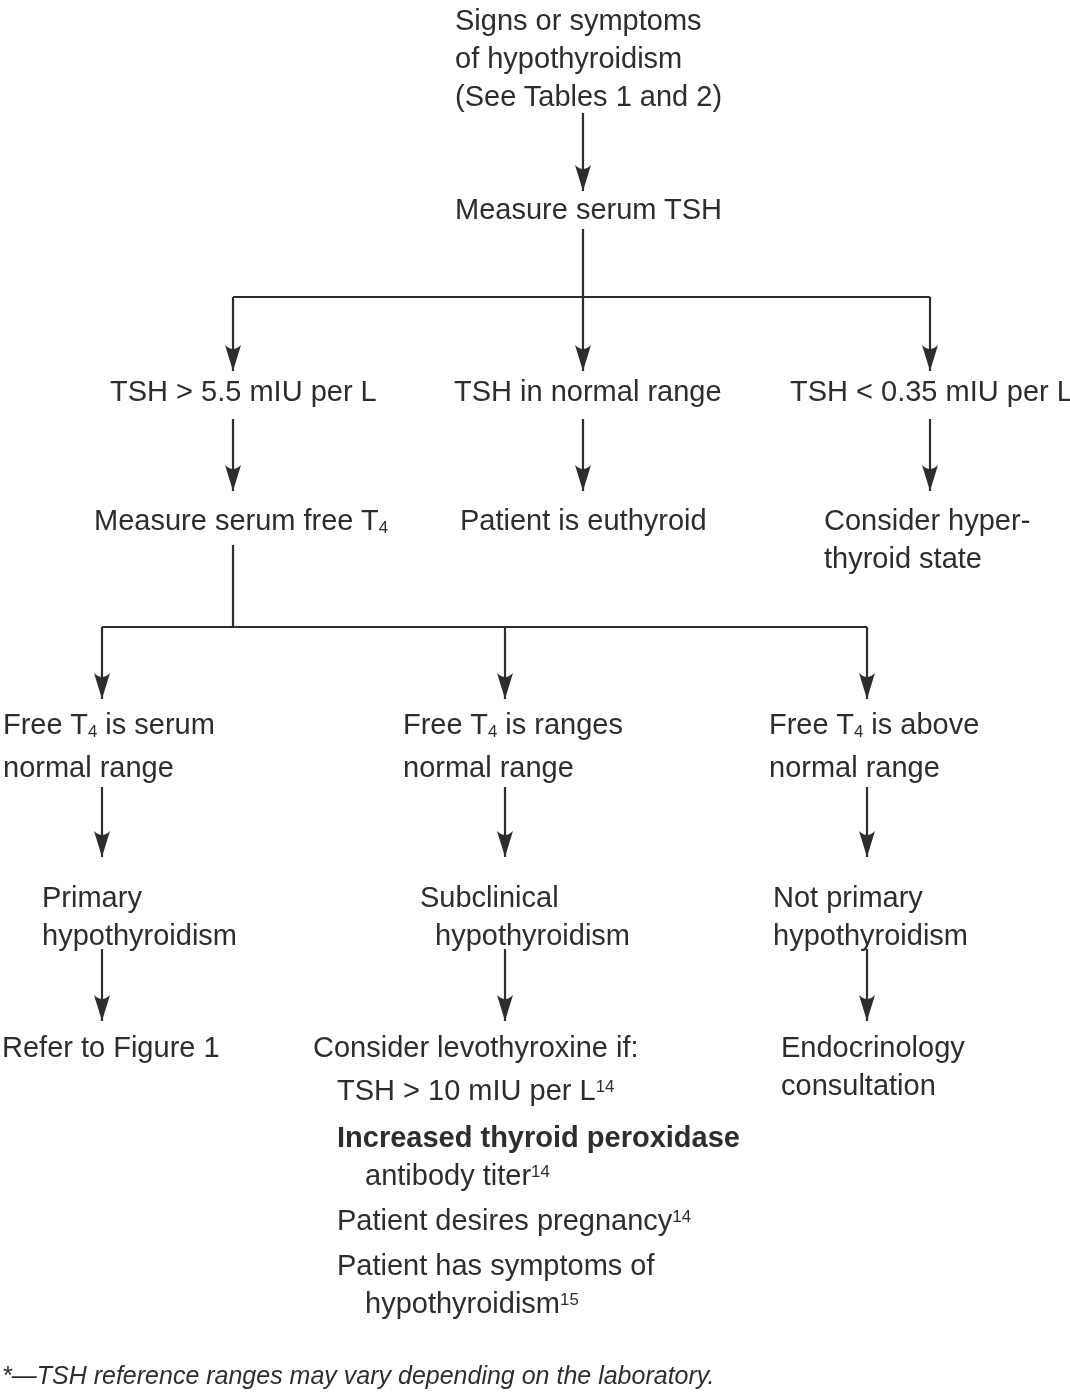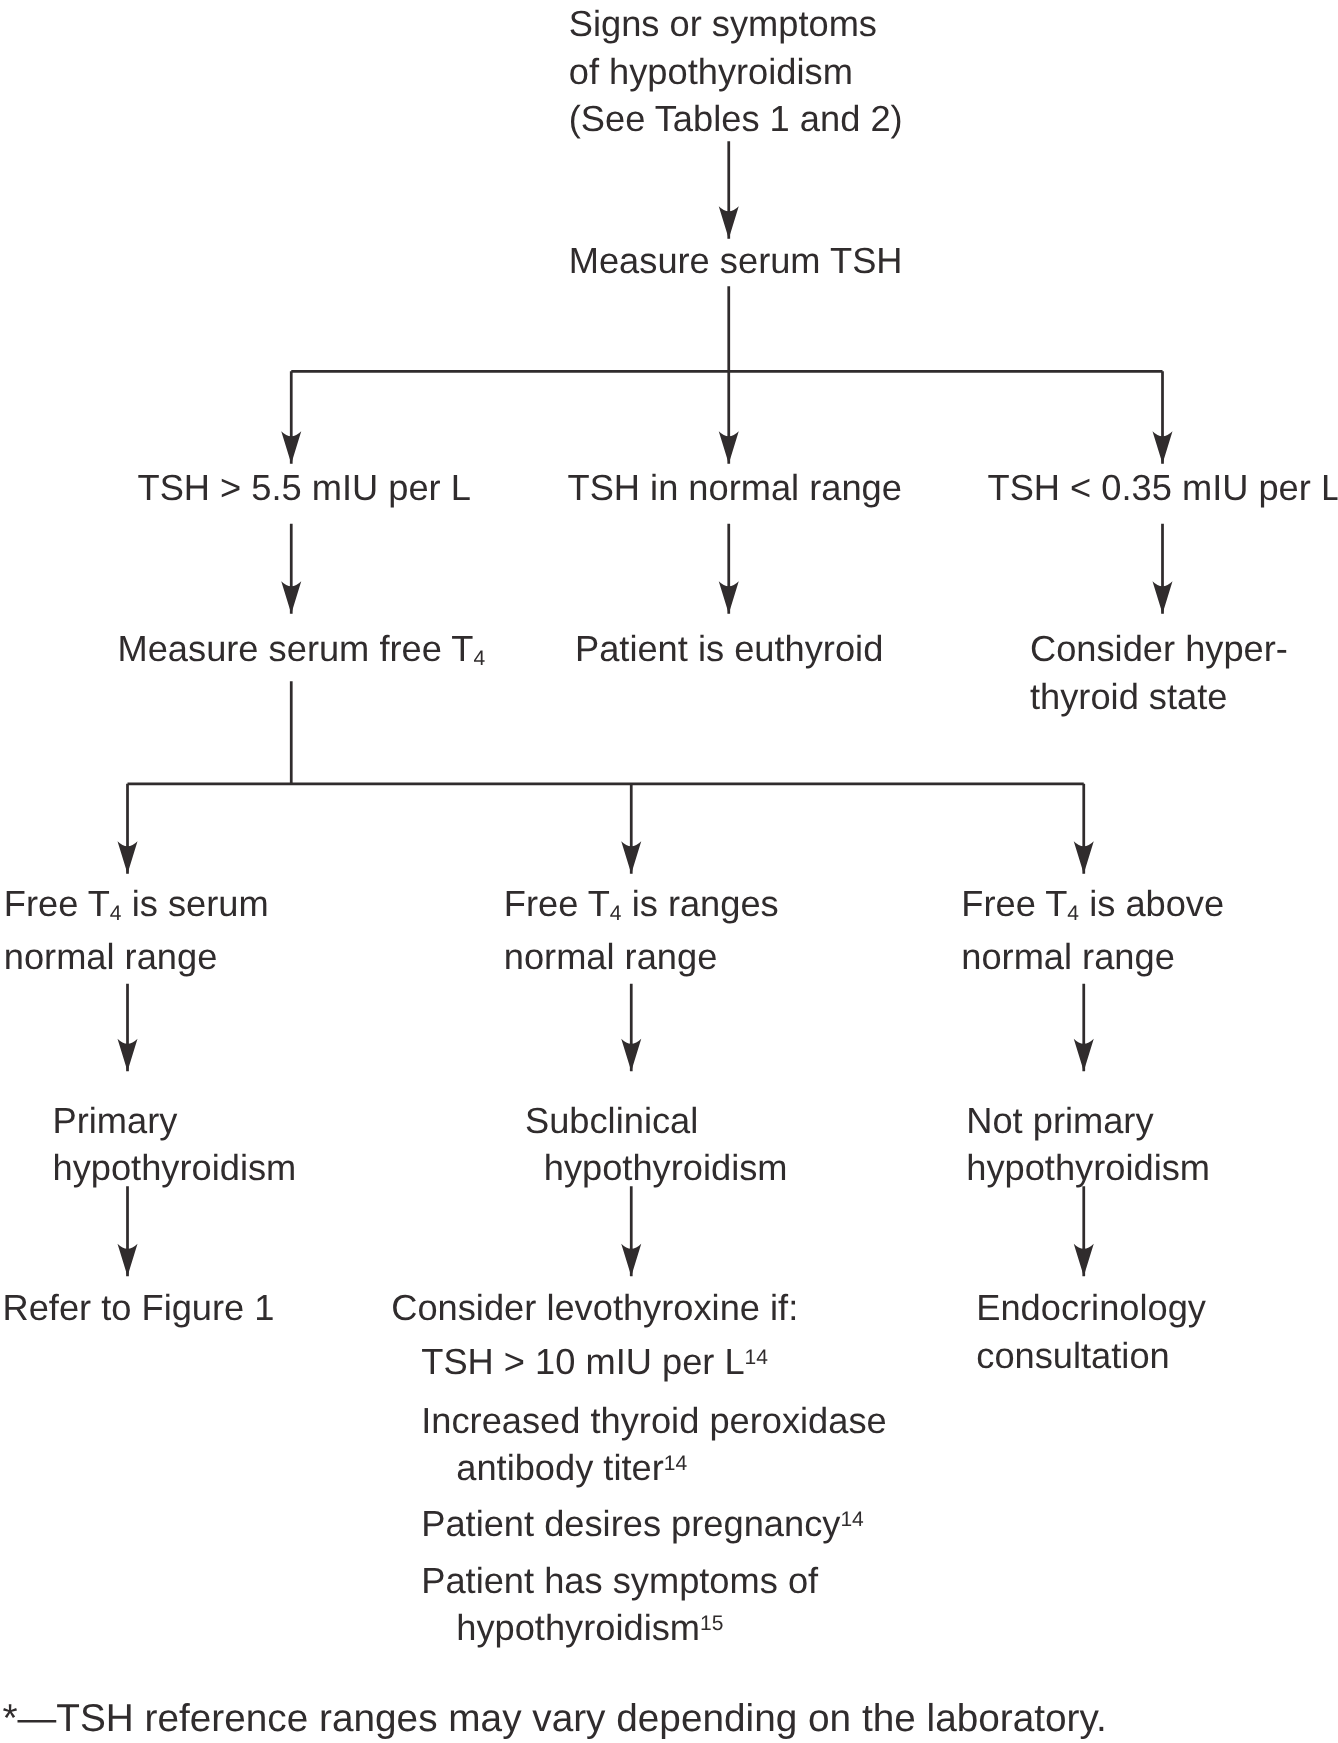--- a/index.html
+++ b/index.html
@@ -36,21 +36,22 @@
     position: relative;
     top: 0.18em;
   }
   sup.ref {
     font-size: 0.58em;
     vertical-align: baseline;
     position: relative;
     top: -0.5em;
   }
   .footnote {
-    font-size: 31px;
+    font-style: italic;
+    font-size: 25px;
   }
 </style>
 </head>
 <body>
 
 <div class="canvas">
 
   <svg class="connectors" viewBox="0 0 1070 1394" aria-hidden="true">
     <defs>
       <marker id="ah" markerUnits="userSpaceOnUse" markerWidth="30" markerHeight="20" viewBox="0 0 30 20" refX="27" refY="10" orient="auto">
@@ -145,21 +146,21 @@
     <span class="ln">Refer to Figure 1</span>
   </div>
 
   <div>
     <div class="node" style="left:313px; top:1028px;">
       <span class="ln">Consider levothyroxine if:</span>
     </div>
     <div class="node" style="left:337px; top:1071px;">
       <span class="ln"><span>TSH &gt; 10 mIU per L</span><sup class="ref">14</sup></span>
     </div>
-    <div class="node" style="left:337px; top:1118px;">
+    <div class="node" style="left:337px; top:1118px;font-weight:bold;">
       <span class="ln">Increased thyroid peroxidase</span>
     </div>
     <div class="node" style="left:365px; top:1156px;">
       <span class="ln"><span>antibody titer</span><sup class="ref">14</sup></span>
     </div>
     <div class="node" style="left:337px; top:1201px;">
       <span class="ln"><span>Patient desires pregnancy</span><sup class="ref">14</sup></span>
     </div>
     <div class="node" style="left:337px; top:1246px;">
       <span class="ln">Patient has symptoms of</span>

